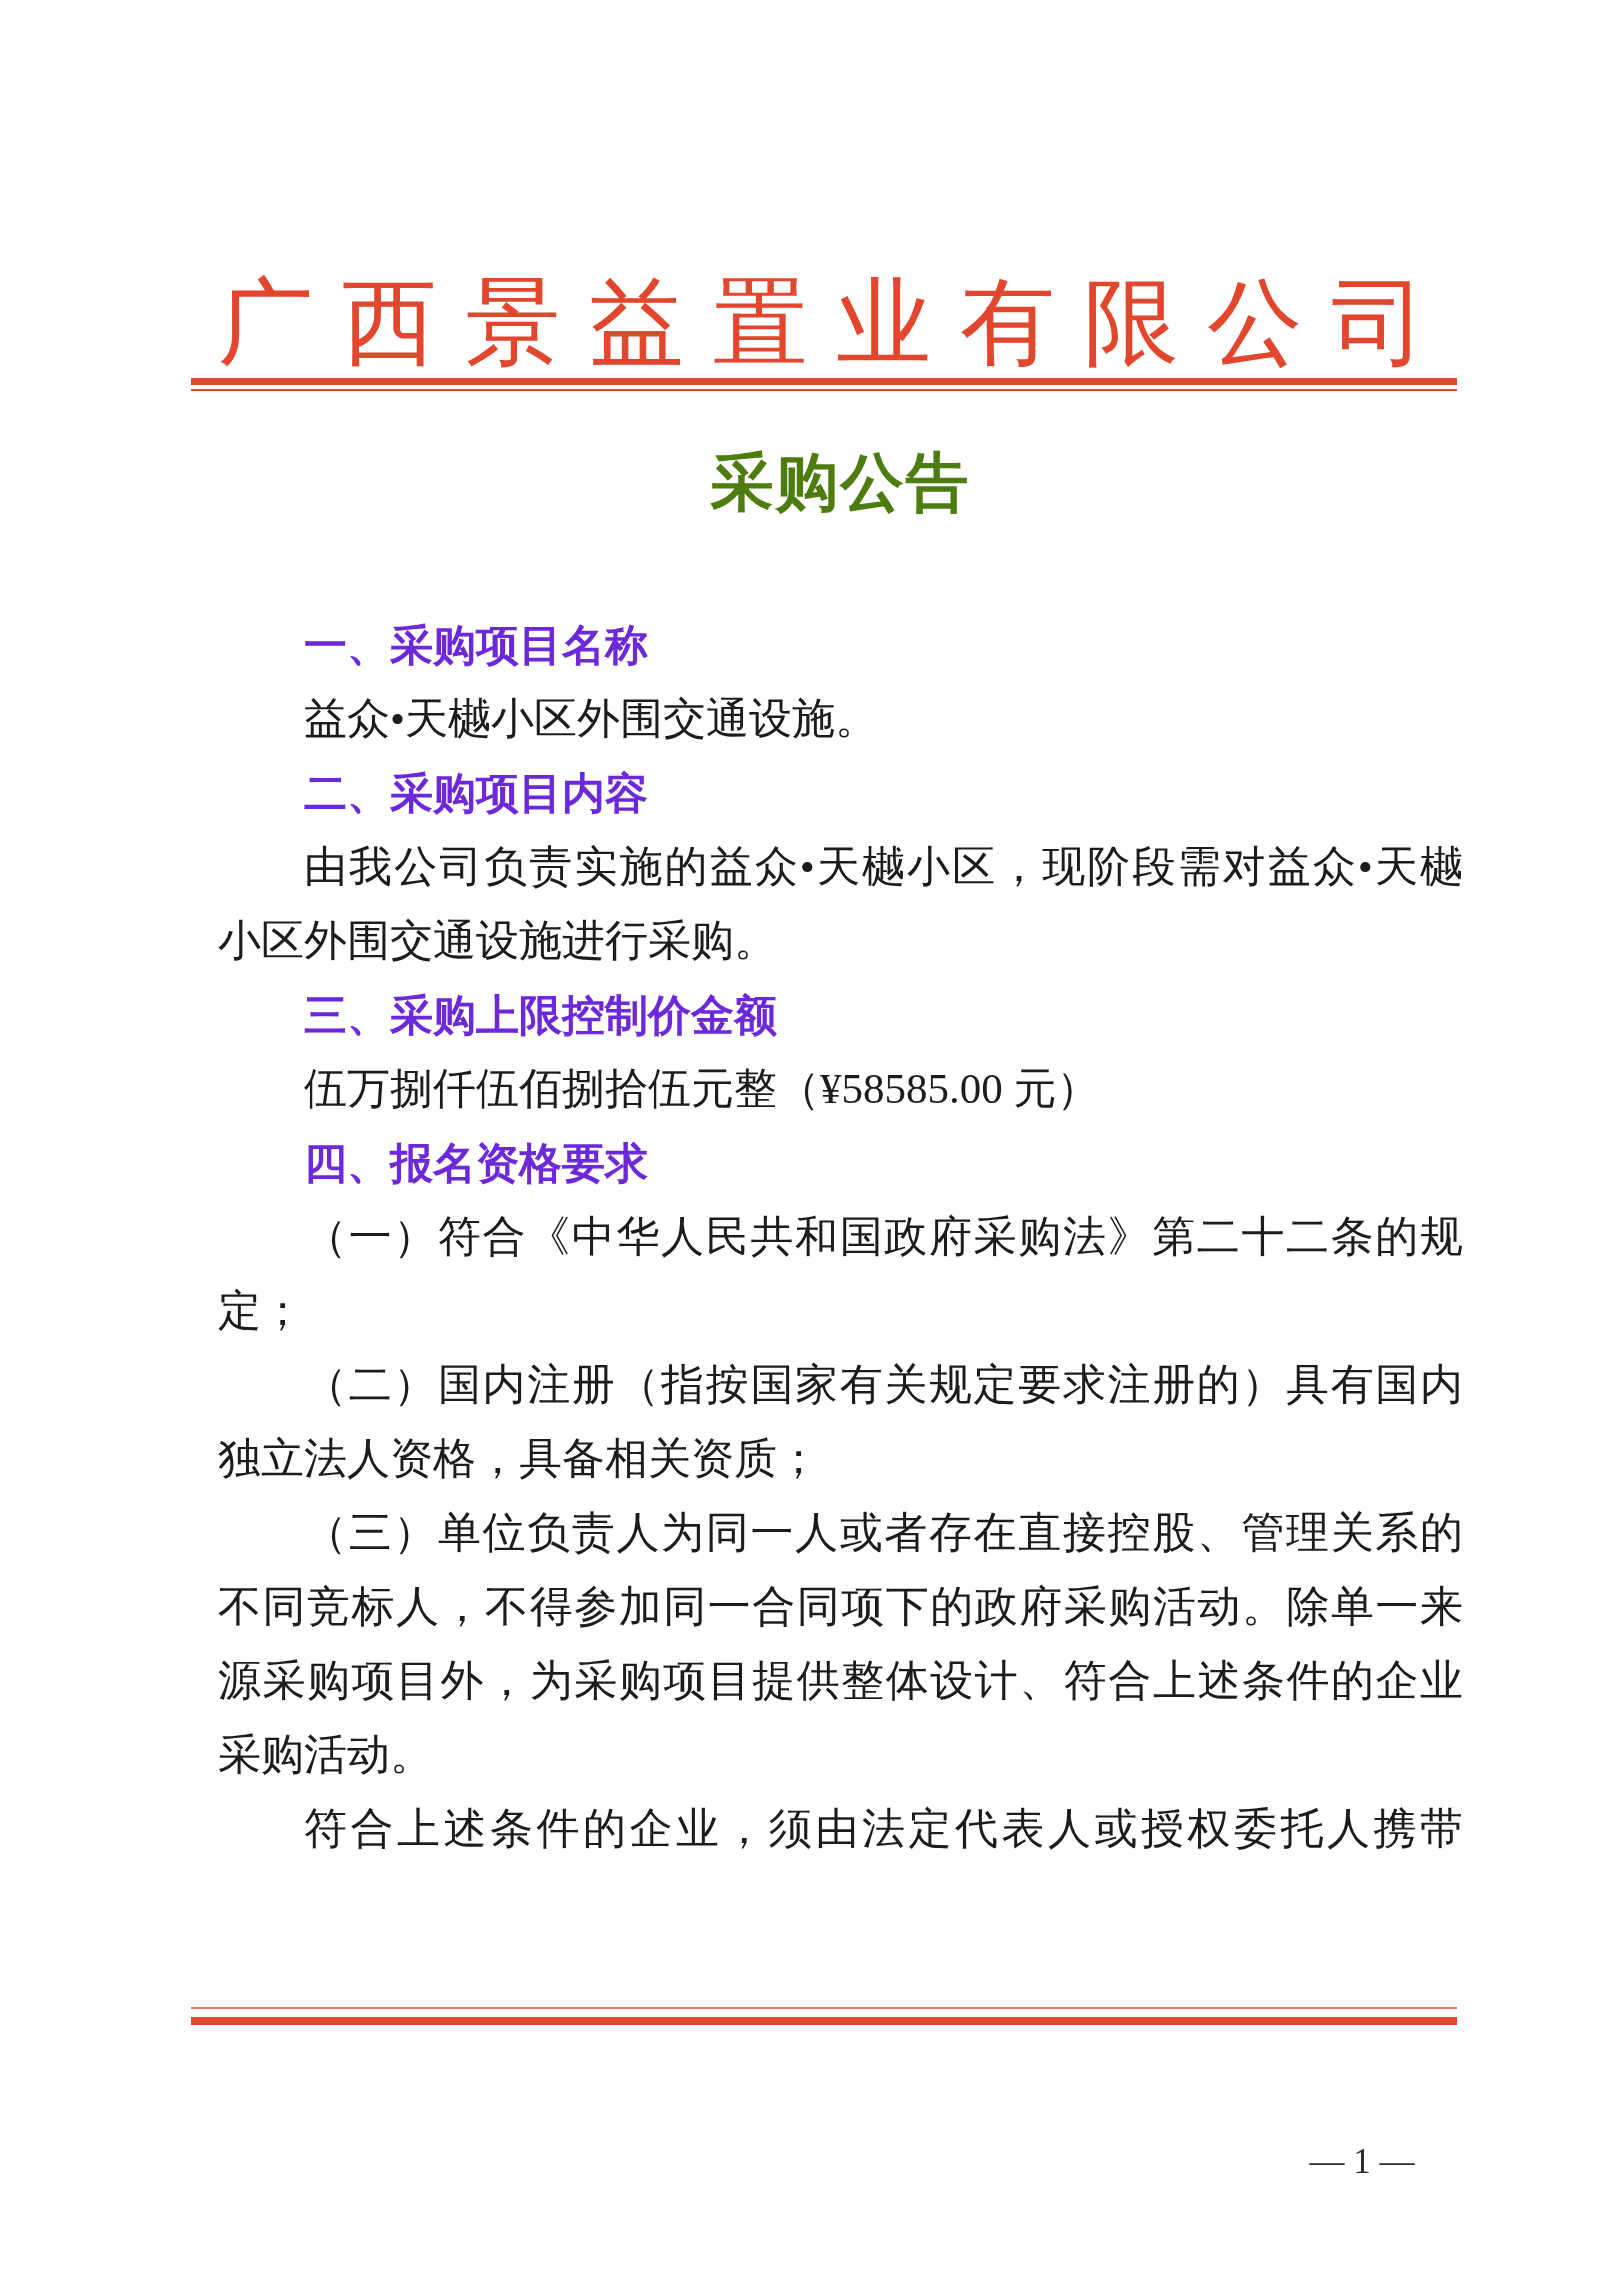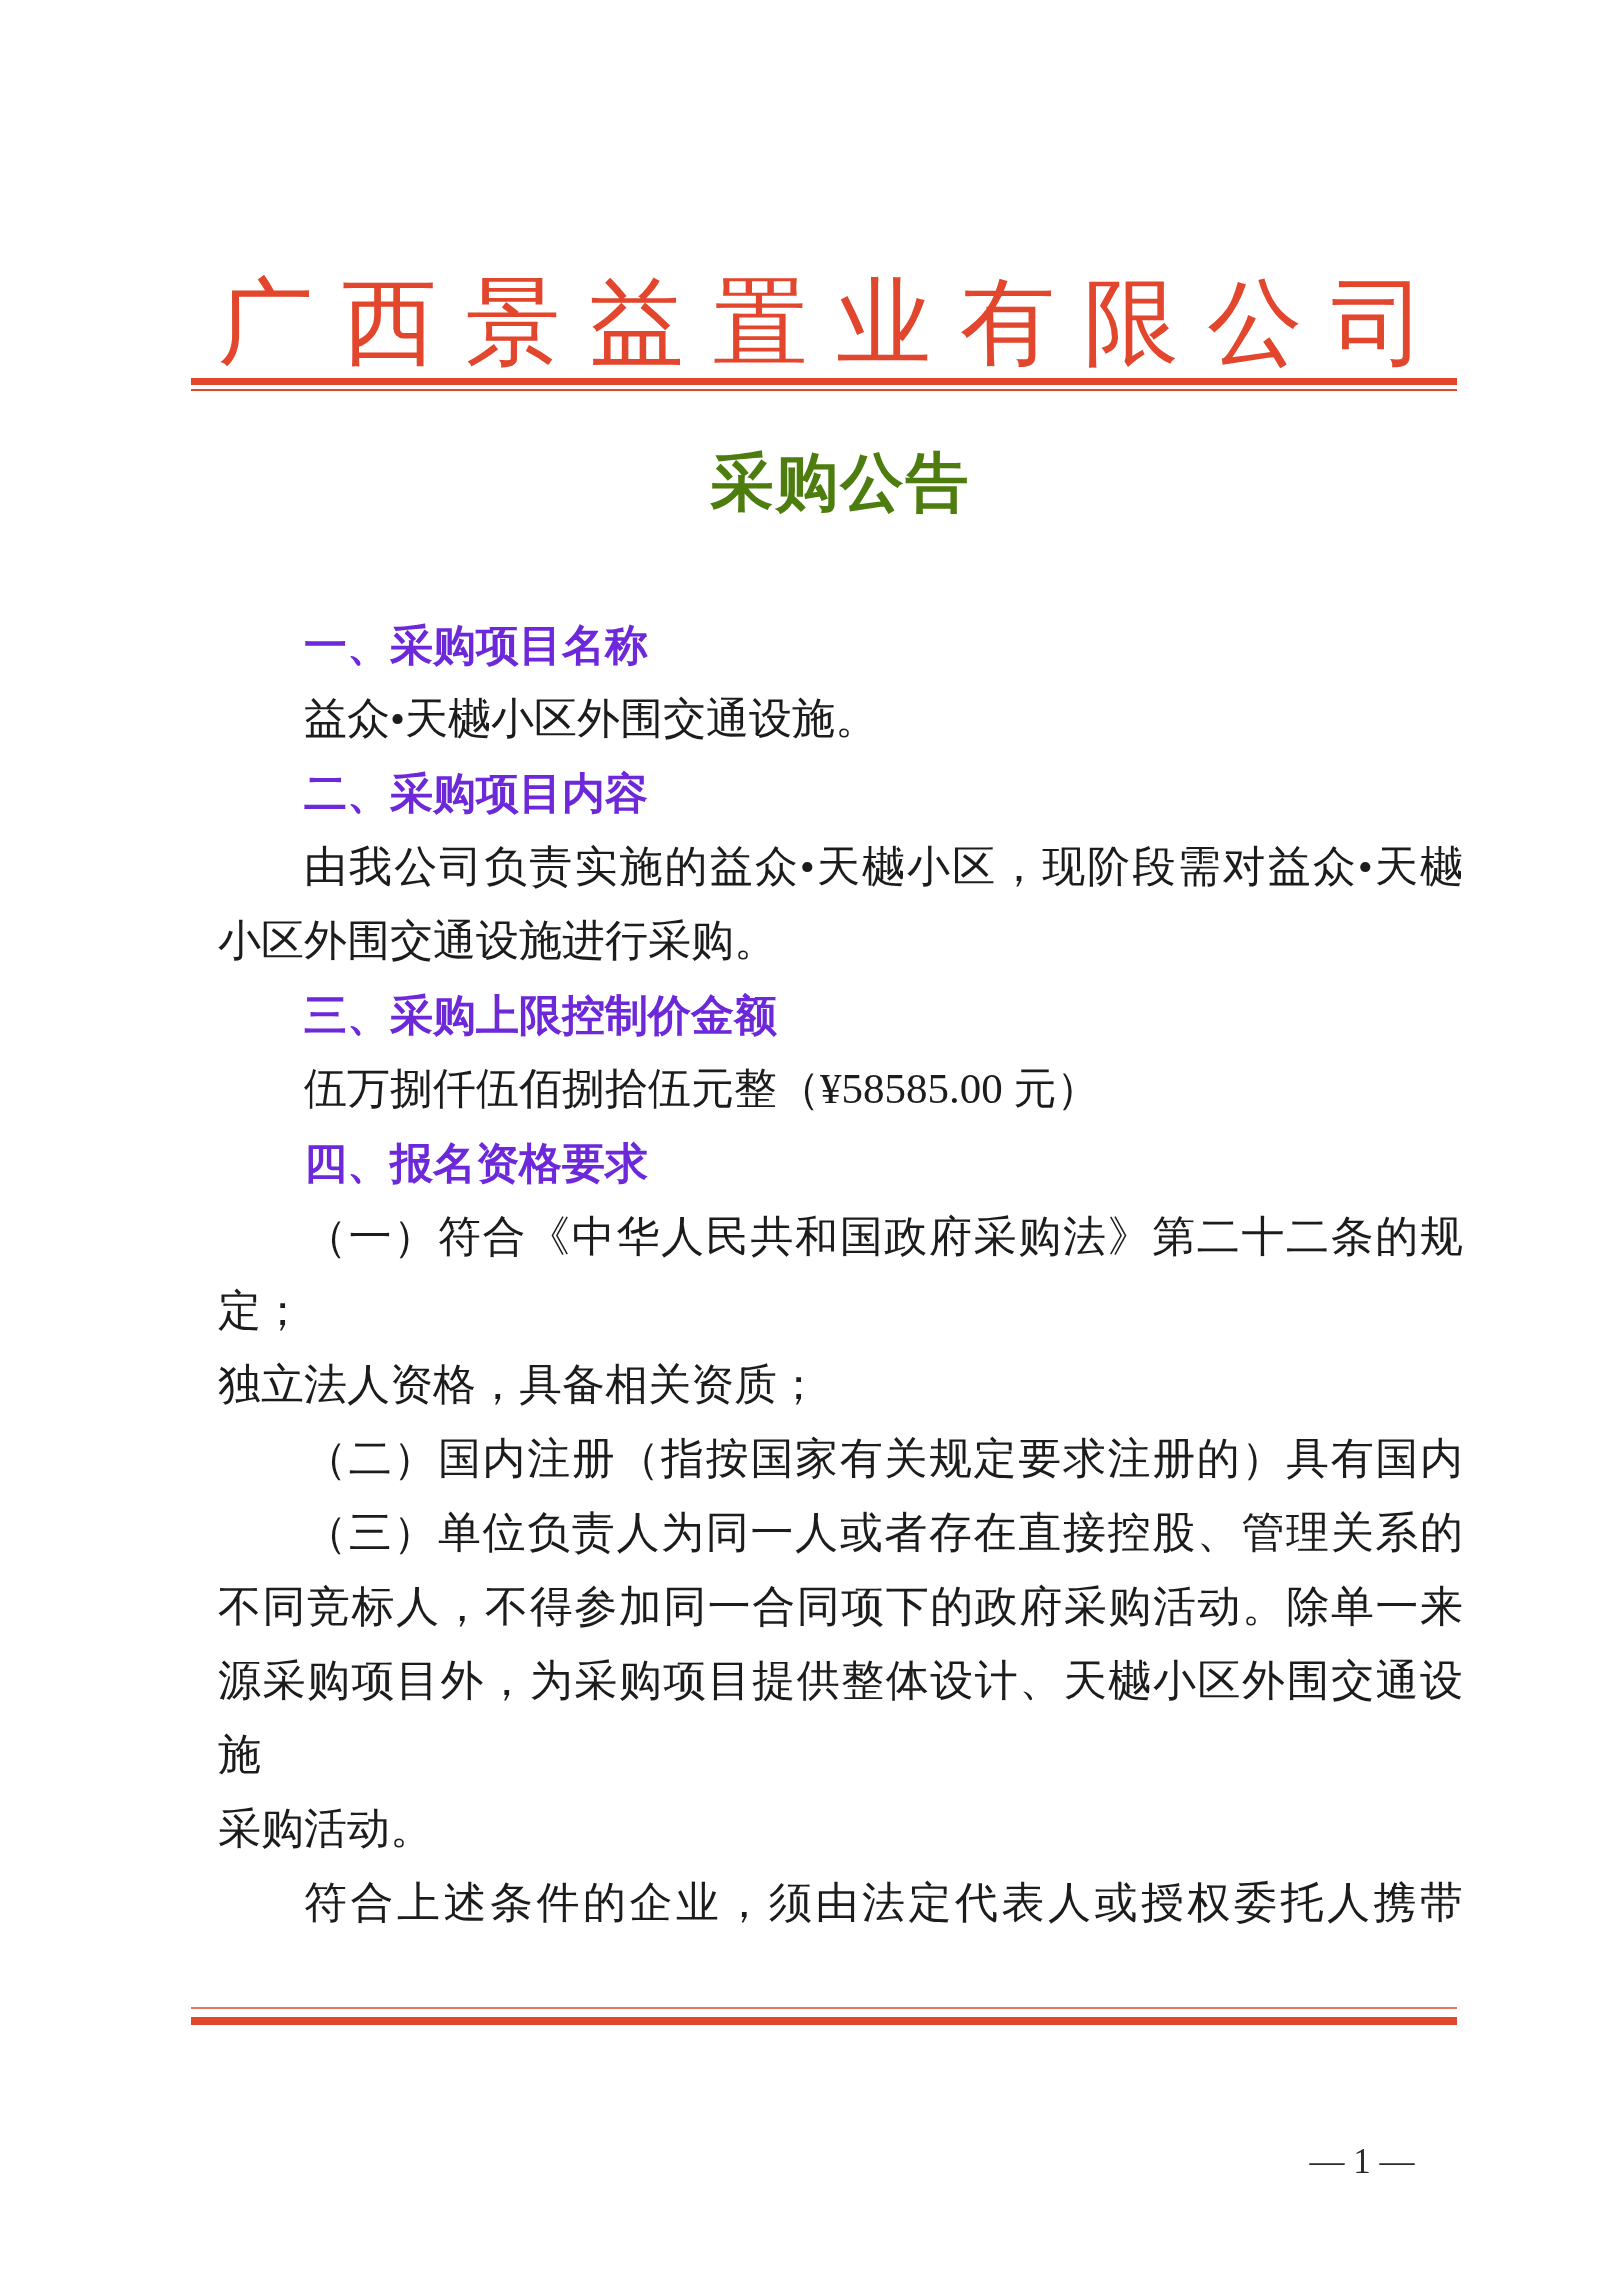--- a/index.html
+++ b/index.html
@@ -107,25 +107,25 @@
       <div class="line heading first">一、采购项目名称</div>
       <div class="line first">益众•天樾小区外围交通设施。</div>
       <div class="line heading first">二、采购项目内容</div>
       <div class="line first fill">由我公司负责实施的益众•天樾小区，现阶段需对益众•天樾</div>
       <div class="line">小区外围交通设施进行采购。</div>
       <div class="line heading first">三、采购上限控制价金额</div>
       <div class="line first">伍万捌仟伍佰捌拾伍元整（¥58585.00 元）</div>
       <div class="line heading first">四、报名资格要求</div>
       <div class="line first fill">（一）符合《中华人民共和国政府采购法》第二十二条的规</div>
       <div class="line">定；</div>
+      <div class="line first fill">（二）国内注册（指按国家有关规定要求注册的）具有国内</div>
       <div class="line">独立法人资格，具备相关资质；</div>
-      <div class="line first fill">（二）国内注册（指按国家有关规定要求注册的）具有国内</div>
       <div class="line first fill">（三）单位负责人为同一人或者存在直接控股、管理关系的</div>
       <div class="line fill">不同竞标人，不得参加同一合同项下的政府采购活动。除单一来</div>
-      <div class="line fill">源采购项目外，为采购项目提供整体设计、天樾小区外围交通设施</div>
+      <div class="line fill">源采购项目外，为采购项目提供整体设计、符合上述条件的企业</div>
       <div class="line">采购活动。</div>
       <div class="line first fill">符合上述条件的企业，须由法定代表人或授权委托人携带</div>
     </div>
 
   <div class="rule rule-thin-bottom" style="background: rgb(226, 71, 46);"></div>
   <div class="rule rule-thick-bottom" style="background: rgb(226, 71, 46);"></div>
 
   <div class="page-number">— 1 —</div>
 
 </div>

